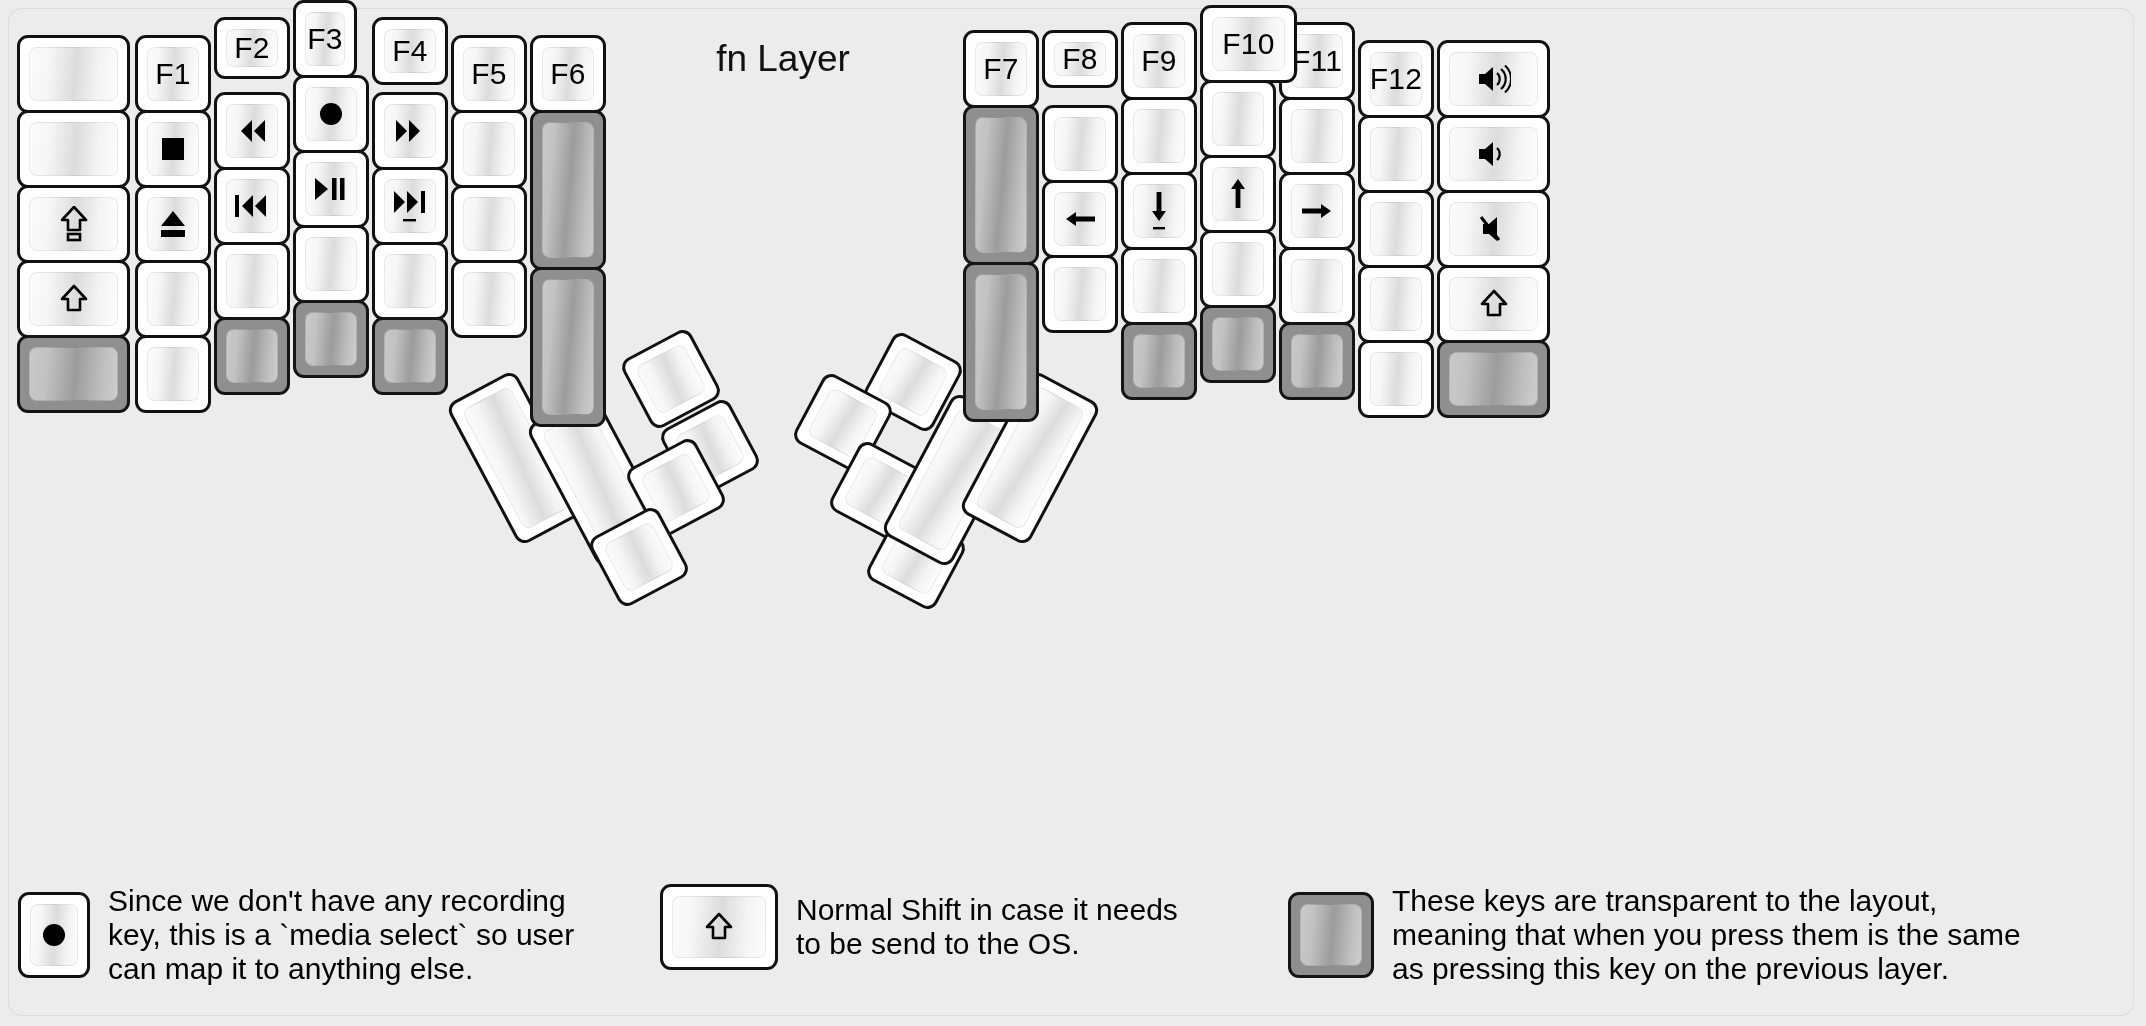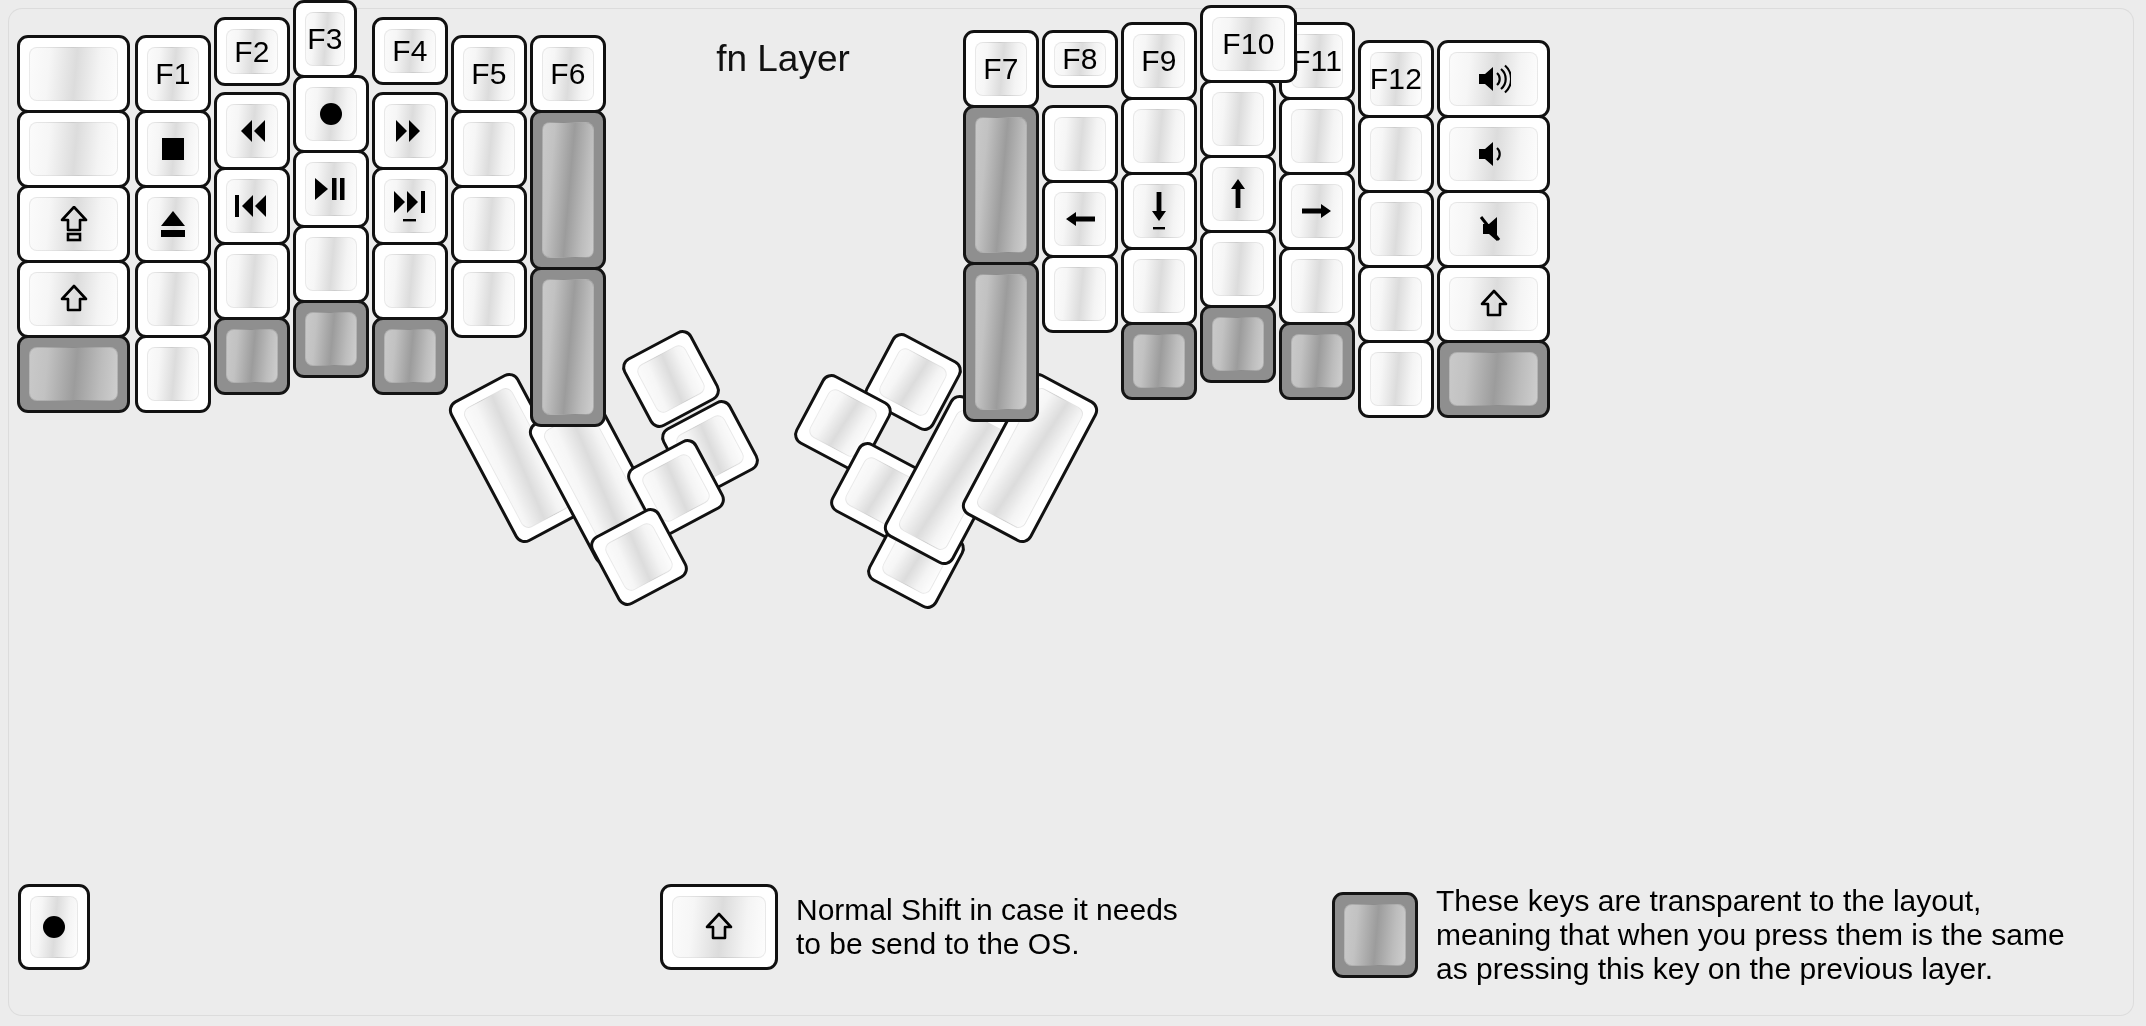--- a/index.html
+++ b/index.html
@@ -125,21 +125,21 @@
         </div>
       </div>
       <div class="key" style="left: 135px; top: 260px; width: 76px; height: 78px; z-index: 19;">
         <div class="cap"></div>
         <div class="lbl"></div>
       </div>
       <div class="key" style="left: 135px; top: 335px; width: 76px; height: 78px; z-index: 19;">
         <div class="cap"></div>
         <div class="lbl"></div>
       </div>
-      <div class="key" style="left: 214px; top: 17px; width: 76px; height: 69px; z-index: 18;">
+      <div class="key" style="left: 214px; top: 17px; width: 76px; height: 62px; z-index: 18;">
         <div class="cap"></div>
         <div class="lbl">F2</div>
       </div>
       <div class="key" style="left: 214px; top: 92px; width: 76px; height: 78px; z-index: 18;">
         <div class="cap"></div>
         <div class="lbl">
           <svg class="gl" viewBox="0 0 38 26" width="38" height="26" xmlns="http://www.w3.org/2000/svg">
             <path d="M19 2 L19 24 L8 13 Z" fill="#000"></path>
             <path d="M32 2 L32 24 L21 13 Z" fill="#000"></path>
           </svg>
@@ -473,36 +473,39 @@
         <div class="legend-key" style="width: 72px; height: 86px;">
           <div class="key" style="left: 0px; top: 0px; width: 72px; height: 86px;">
             <div class="cap"></div>
             <div class="lbl">
               <svg class="gl" viewBox="0 0 30 30" width="30" height="30" xmlns="http://www.w3.org/2000/svg">
                 <circle cx="15" cy="15" r="11" fill="#000"></circle>
               </svg>
             </div>
           </div>
         </div>
+        <div class="legend-text">Since we don't have any recording
+key, this is a `media select` so user
+can map it to anything else.</div>
       </div>
       <div class="legend-item" style="left: 660px; top: 884px; justify-content: center;">
         <div class="legend-key" style="width: 118px; height: 86px;">
           <div class="key" style="left: 0px; top: 0px; width: 118px; height: 86px;">
             <div class="cap"></div>
             <div class="lbl">
               <svg class="gl" viewBox="0 0 30 30" width="30" height="30" xmlns="http://www.w3.org/2000/svg">
                 <path d="M15 2 L27 15 L21 15 L21 26 L9 26 L9 15 L3 15 Z" fill="none" stroke="#000" stroke-width="2.6" stroke-linejoin="round"></path>
               </svg>
             </div>
           </div>
         </div>
         <div class="legend-text">Normal Shift in case it needs
 to be send to the OS.</div>
       </div>
-      <div class="legend-item" style="left: 1288px; top: 884px; margin-left: 44px;">
+      <div class="legend-item" style="left: 1288px; top: 884px;">
         <div class="legend-key" style="width: 86px; height: 86px;">
           <div class="key trans" style="left: 0px; top: 0px; width: 86px; height: 86px;">
             <div class="cap"></div>
             <div class="lbl"></div>
           </div>
         </div>
         <div class="legend-text">These keys are transparent to the layout,
 meaning that when you press them is the same
 as pressing this key on the previous layer.</div>
       </div>

